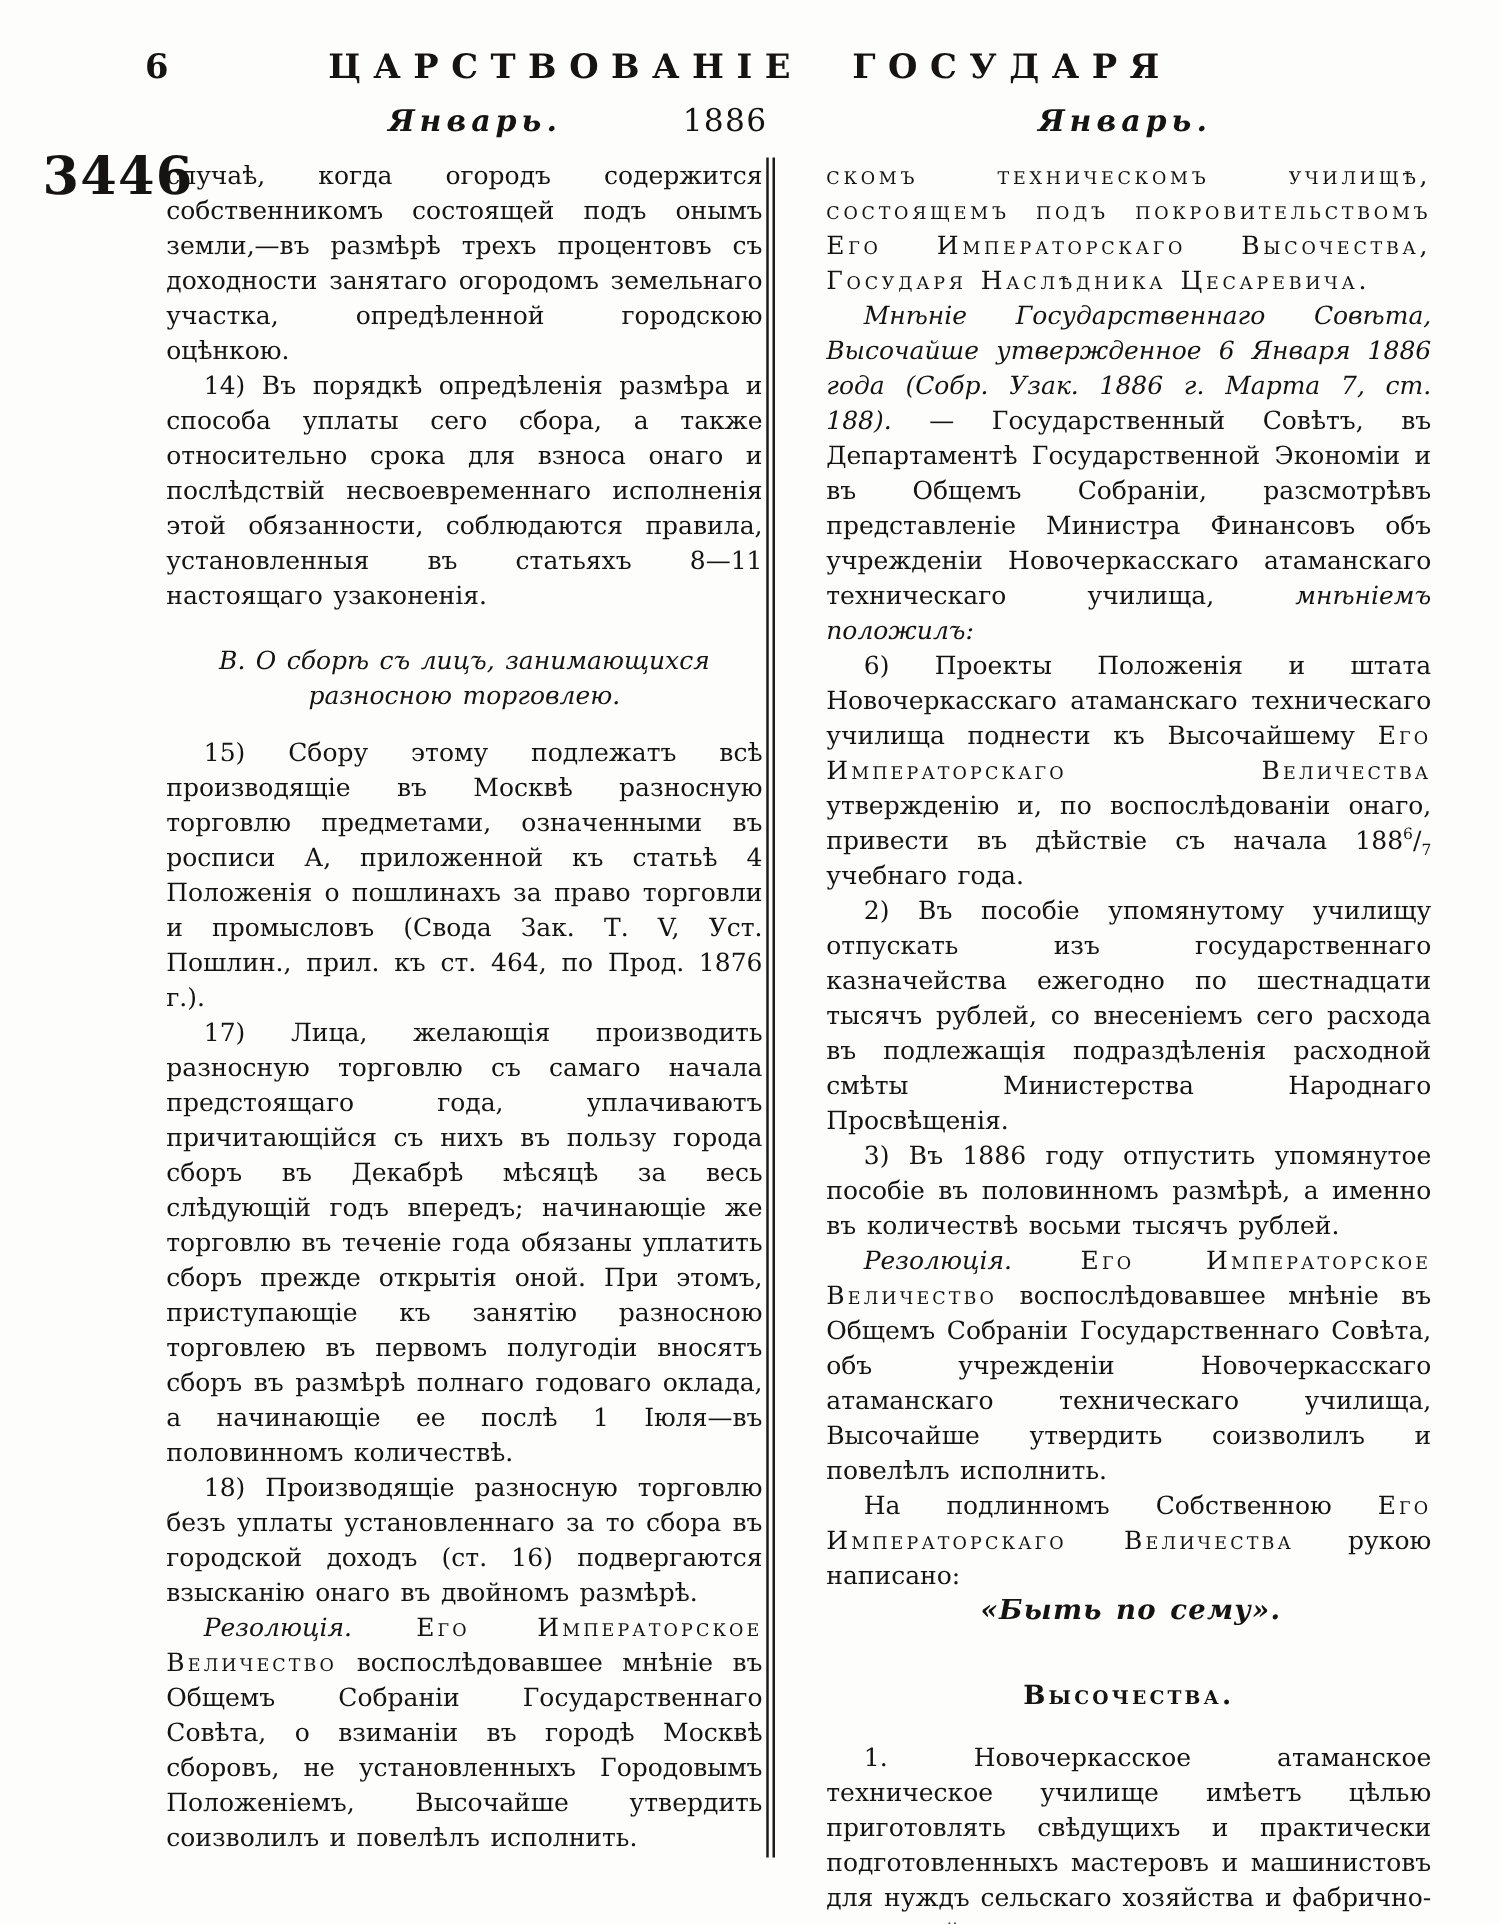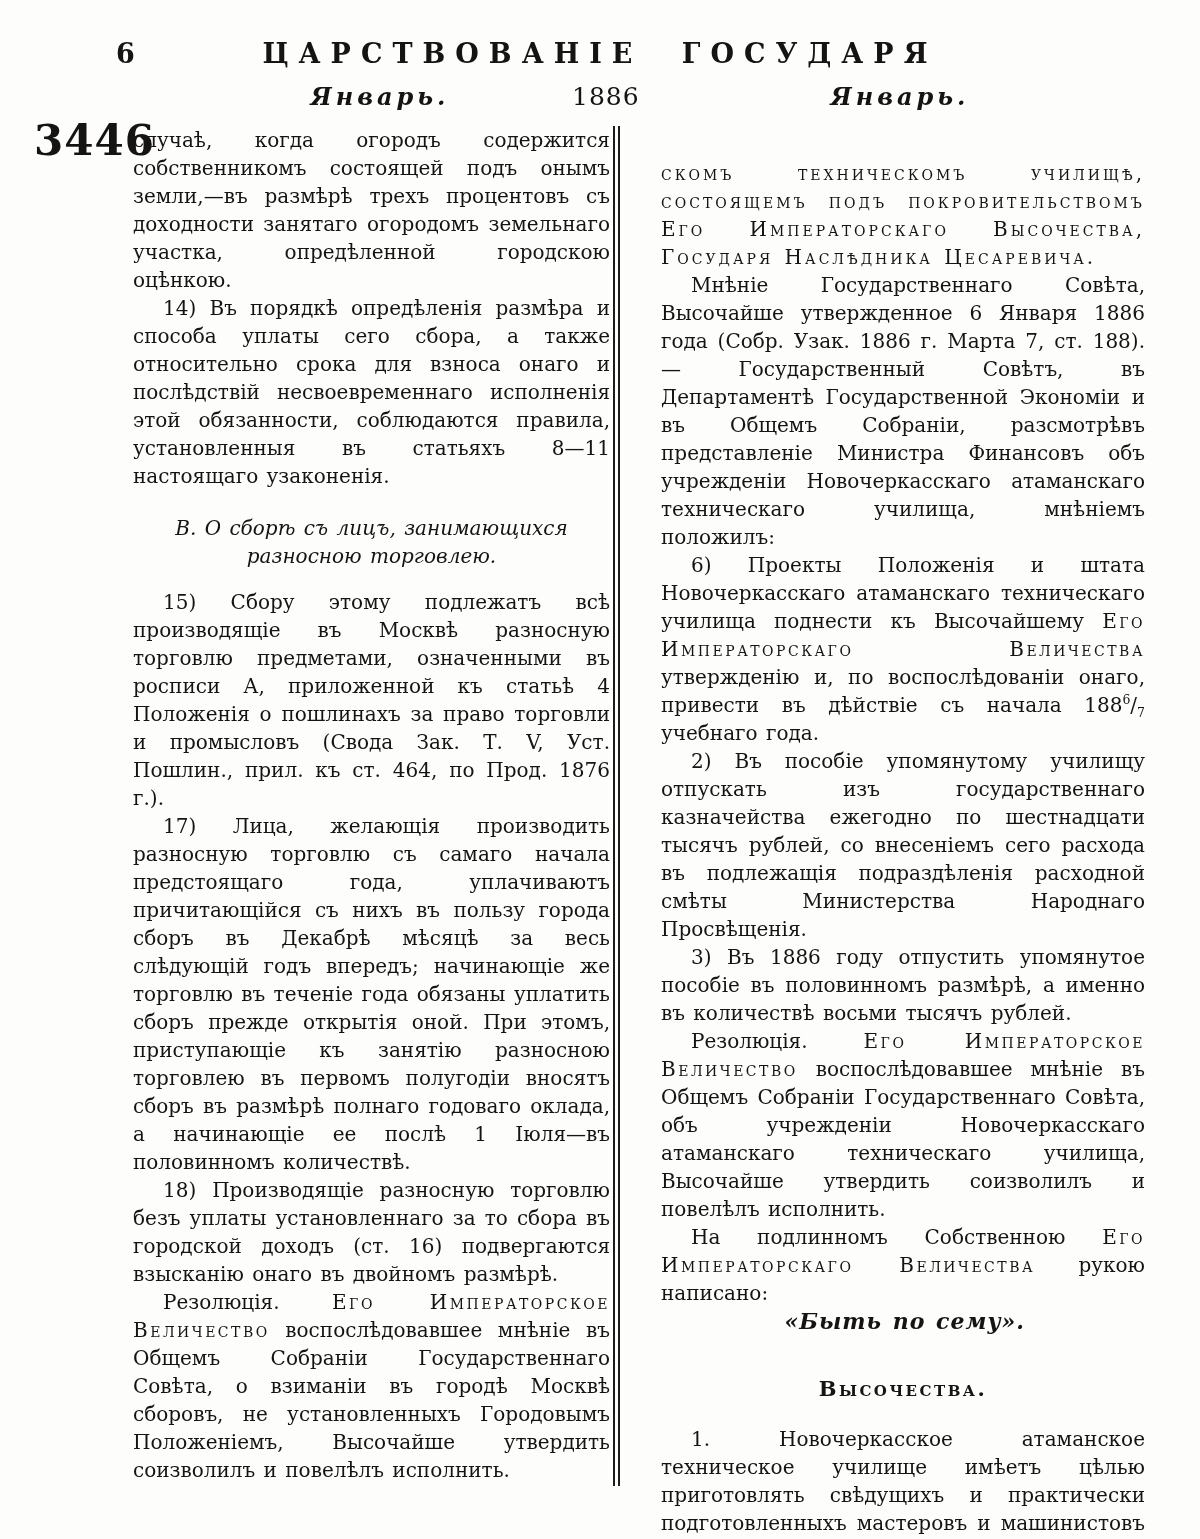--- a/index.html
+++ b/index.html
@@ -20,48 +20,48 @@
     text-align:center;font-size:27px;font-weight:bold;
     letter-spacing:10px;word-spacing:20px;
   }
   .subhead{position:absolute;top:82px;font-size:24px;}
   .month{
     font-style:italic;font-weight:bold;letter-spacing:4px;
     width:220px;text-align:center;
   }
   .month-left{left:270px;}
   .month-right{left:790px;}
-  .year{left:572px;width:120px;text-align:left;font-size:25px;letter-spacing:1px;}
+  .year{left:520px;width:120px;text-align:center;font-size:25px;letter-spacing:1px;}
   .margin-number{
     position:absolute;left:34px;top:116px;
     font-size:42px;font-weight:bold;letter-spacing:1px;
   }
   .column-divider{
     position:absolute;left:613px;top:126px;height:1360px;
     width:3px;
     border-left:2px solid #1c1b1a;
     border-right:2px solid #1c1b1a;
   }
   .col{
     position:absolute;top:126px;
     font-size:20px;line-height:28px;
     text-align:justify;word-spacing:2px;
   }
   .col-left{left:133px;width:477px;}
   .col-right{left:661px;width:484px;}
   p{margin:0;}
   .ind{text-indent:30px;}
-  .it{}
+  .it{font-style:italic;}
   .sc{font-variant:small-caps;letter-spacing:2.5px;}
   .section-heading{
     text-align:center;font-style:italic;
     margin-top:24px;margin-bottom:18px;
     text-indent:0;
   }
-  .sc-para{letter-spacing:3px;margin-top:33px;}
+  .sc-para{letter-spacing:3px;}
   .note{}
   .rescript{
     text-align:right;padding-right:120px;
     font-weight:bold;font-style:italic;font-size:22px;letter-spacing:1px;
   }
   .statute-heading{
     margin-top:40px;text-align:center;text-indent:0;
     font-size:21px;font-weight:bold;
   }
   .st-first{margin-top:22px;}

